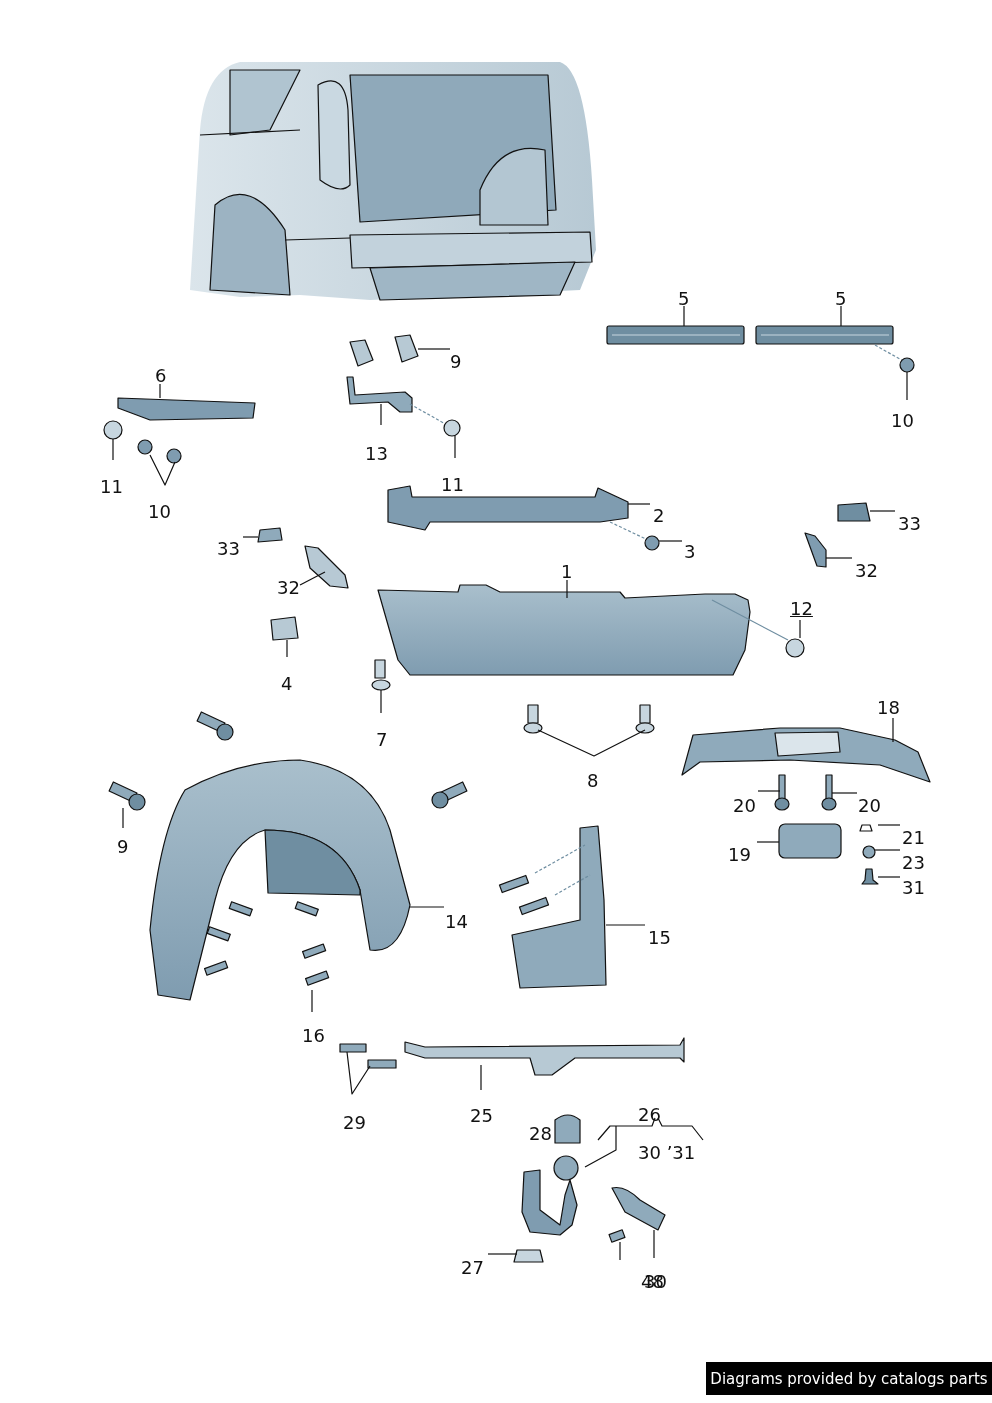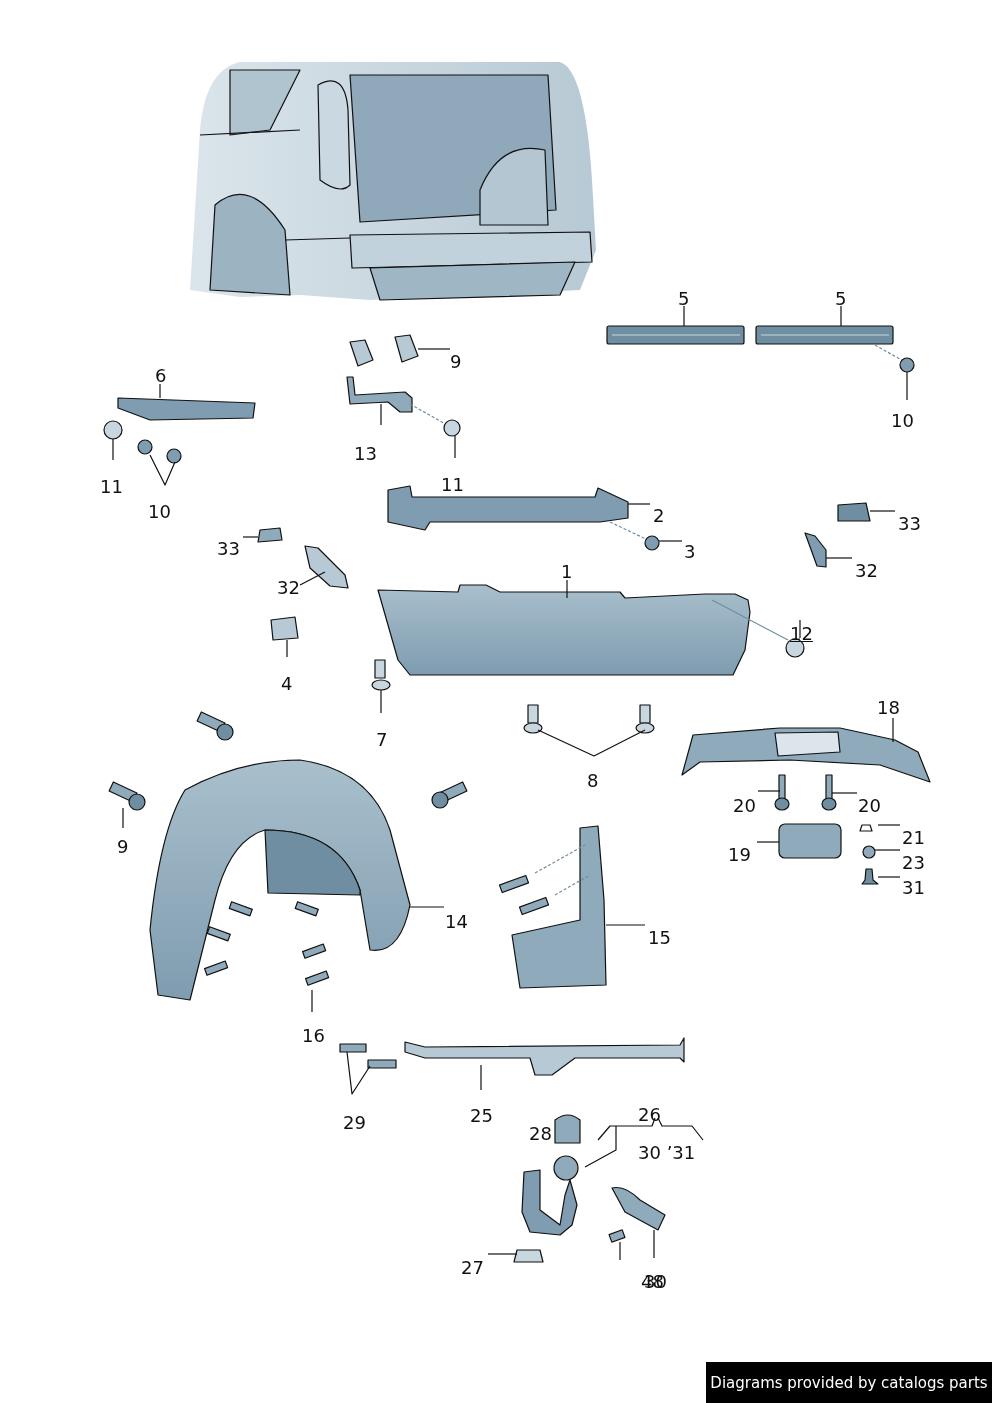--- a/index.html
+++ b/index.html
@@ -1,19 +1,19 @@
 <!DOCTYPE html>
 <html><head>
 <meta charset="utf-8">
 <style>
   html,body{margin:0;padding:0;background:#ffffff;}
   body{width:992px;height:1403px;position:relative;overflow:hidden;font-family:"DejaVu Sans",sans-serif;}
   #diagram{position:absolute;left:0;top:0;width:992px;height:1403px;}
   .lbl{position:absolute;font-size:18px;color:#111;line-height:1;white-space:nowrap;}
-  .footer{position:absolute;left:706px;top:1362px;width:286px;height:41px;background:#000;color:#fff;font-size:15px;display:flex;align-items:center;justify-content:center;font-family:"DejaVu Sans",sans-serif;}
+  .footer{position:absolute;left:706px;top:1362px;width:286px;height:33px;background:#000;color:#fff;font-size:15px;display:flex;align-items:center;justify-content:center;font-family:"DejaVu Sans",sans-serif;}
 </style>
 </head>
 <body>
 
 <div id="diagram">
   <svg width="992" height="1403" viewBox="0 0 992 1403" xmlns="http://www.w3.org/2000/svg">
     <defs>
       <linearGradient id="g1" x1="0" y1="0" x2="0" y2="1">
         <stop offset="0" stop-color="#a9bfcc"></stop>
           <stop offset="1" stop-color="#7f9cb0"></stop>
@@ -218,32 +218,32 @@
       <line x1="654" y1="1230" x2="654" y2="1258"></line>
     </g>
   </svg>
 
   <div id="labels-layer">
       <span class="lbl" style="left: 678px; top: 290px;">5</span>
       <span class="lbl" style="left: 835px; top: 290px;">5</span>
       <span class="lbl" style="left: 450px; top: 353px;">9</span>
       <span class="lbl" style="left: 155px; top: 367px;">6</span>
       <span class="lbl" style="left: 891px; top: 412px;">10</span>
-      <span class="lbl" style="left: 354px; top: 445px;">13</span>
+      <span class="lbl" style="left: 365px; top: 445px;">13</span>
       <span class="lbl" style="left: 100px; top: 478px;">11</span>
       <span class="lbl" style="left: 441px; top: 476px;">11</span>
       <span class="lbl" style="left: 148px; top: 503px;">10</span>
       <span class="lbl" style="left: 653px; top: 507px;">2</span>
       <span class="lbl" style="left: 898px; top: 515px;">33</span>
       <span class="lbl" style="left: 217px; top: 540px;">33</span>
       <span class="lbl" style="left: 684px; top: 543px;">3</span>
       <span class="lbl" style="left: 855px; top: 562px;">32</span>
       <span class="lbl" style="left: 561px; top: 563px;">1</span>
       <span class="lbl" style="left: 277px; top: 579px;">32</span>
-      <span class="lbl" style="left: 790px; top: 625px; text-decoration: underline;">12</span>
+      <span class="lbl" style="left: 790px; top: 600px; text-decoration: underline;">12</span>
       <span class="lbl" style="left: 281px; top: 675px;">4</span>
       <span class="lbl" style="left: 877px; top: 699px;">18</span>
       <span class="lbl" style="left: 376px; top: 731px;">7</span>
       <span class="lbl" style="left: 587px; top: 772px;">8</span>
       <span class="lbl" style="left: 733px; top: 797px;">20</span>
       <span class="lbl" style="left: 858px; top: 797px;">20</span>
       <span class="lbl" style="left: 902px; top: 829px; text-align: right;">21</span>
       <span class="lbl" style="left: 117px; top: 838px;">9</span>
       <span class="lbl" style="left: 728px; top: 846px;">19</span>
       <span class="lbl" style="left: 902px; top: 854px;">23</span>

